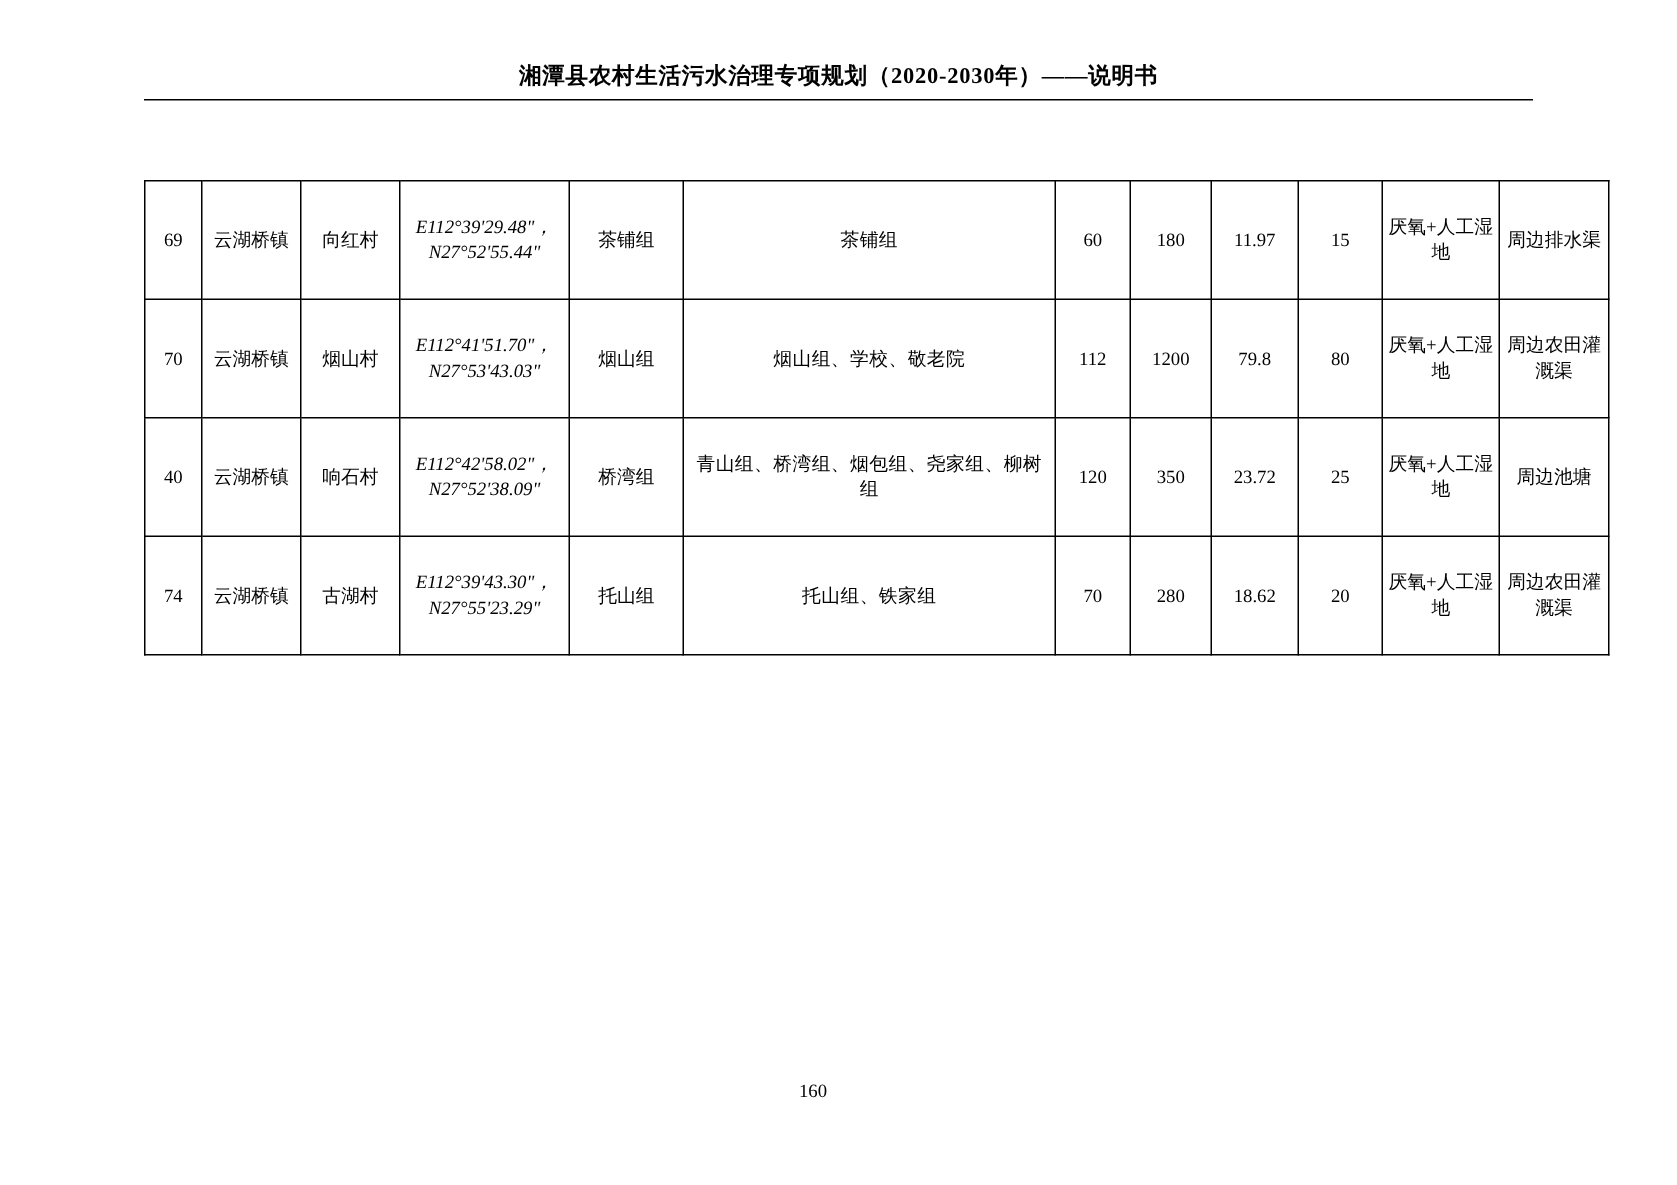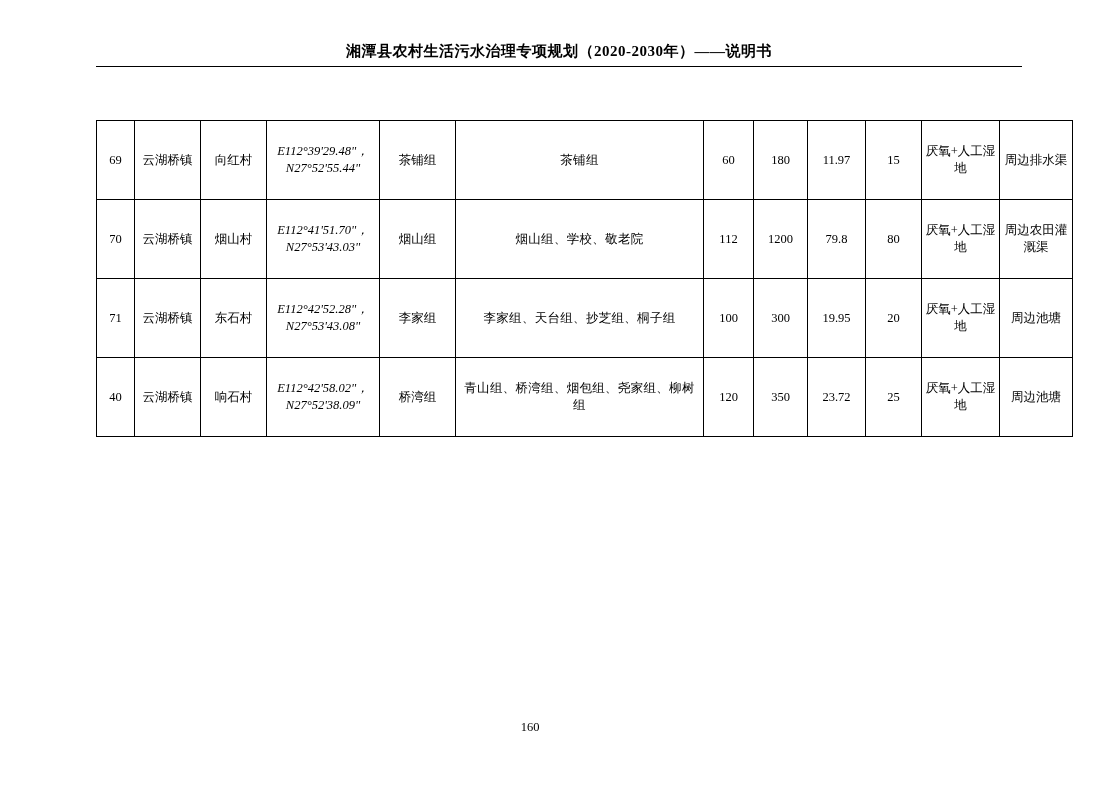--- a/index.html
+++ b/index.html
@@ -85,21 +85,21 @@
   td.tech    { font-size: 12px; line-height: 18px; }
   td.outlet  { font-size: 12px; line-height: 18px; }
 
   .coord-line { display: block; white-space: nowrap; }
 
   .row-tall td { height: 74px; }
 
   
   .page-number {
     position: absolute;
-    left: 4px;
+    left: 16px;
     top: 720px;
     width: 1052px;
     text-align: center;
     font-size: 12.5px;
     font-family: "Liberation Serif", "DejaVu Serif", serif;
   }
 </style>
 </head>
 <body>
 
@@ -156,57 +156,57 @@
           <td class="group">烟山组</td>
           <td class="groups">烟山组、学校、敬老院</td>
           <td class="val">112</td>
           <td class="val">1200</td>
           <td class="val">79.8</td>
           <td class="val">80</td>
           <td class="tech">厌氧+人工湿地</td>
           <td class="outlet">周边农田灌溉渠</td>
         </tr>
 
-        <tr class="row-tall">
-          <td class="num">71</td>
-          <td class="town">云湖桥镇</td>
-          <td class="village">东石村</td>
-          <td class="coord">
-            <span class="coord-line">E112°42'52.28"，</span>
-            <span class="coord-line">N27°53'43.08"</span>
-          </td>
-          <td class="group">李家组</td>
-          <td class="groups">李家组、天台组、抄芝组、桐子组</td>
-          <td class="val">100</td>
-          <td class="val">300</td>
-          <td class="val">19.95</td>
-          <td class="val">20</td>
-          <td class="tech">厌氧+人工湿地</td>
-          <td class="outlet">周边池塘</td>
-        </tr>
 
         <tr class="row-tall">
           <td class="num">40</td>
           <td class="town">云湖桥镇</td>
           <td class="village">响石村</td>
           <td class="coord">
             <span class="coord-line">E112°42'58.02"，</span>
             <span class="coord-line">N27°52'38.09"</span>
           </td>
           <td class="group">桥湾组</td>
           <td class="groups">青山组、桥湾组、烟包组、尧家组、柳树组</td>
           <td class="val">120</td>
           <td class="val">350</td>
           <td class="val">23.72</td>
           <td class="val">25</td>
           <td class="tech">厌氧+人工湿地</td>
           <td class="outlet">周边池塘</td>
         </tr>
 
 
+        <tr class="row-tall">
+          <td class="num">74</td>
+          <td class="town">云湖桥镇</td>
+          <td class="village">古湖村</td>
+          <td class="coord">
+            <span class="coord-line">E112°39'43.30"，</span>
+            <span class="coord-line">N27°55'23.29"</span>
+          </td>
+          <td class="group">托山组</td>
+          <td class="groups">托山组、铁家组</td>
+          <td class="val">70</td>
+          <td class="val">280</td>
+          <td class="val">18.62</td>
+          <td class="val">20</td>
+          <td class="tech">厌氧+人工湿地</td>
+          <td class="outlet">周边农田灌溉渠</td>
+        </tr>
 
       </tbody>
     </table>
   </div>
 
   <div class="page-number">160</div>
 
 </div>
 
 </body></html>

